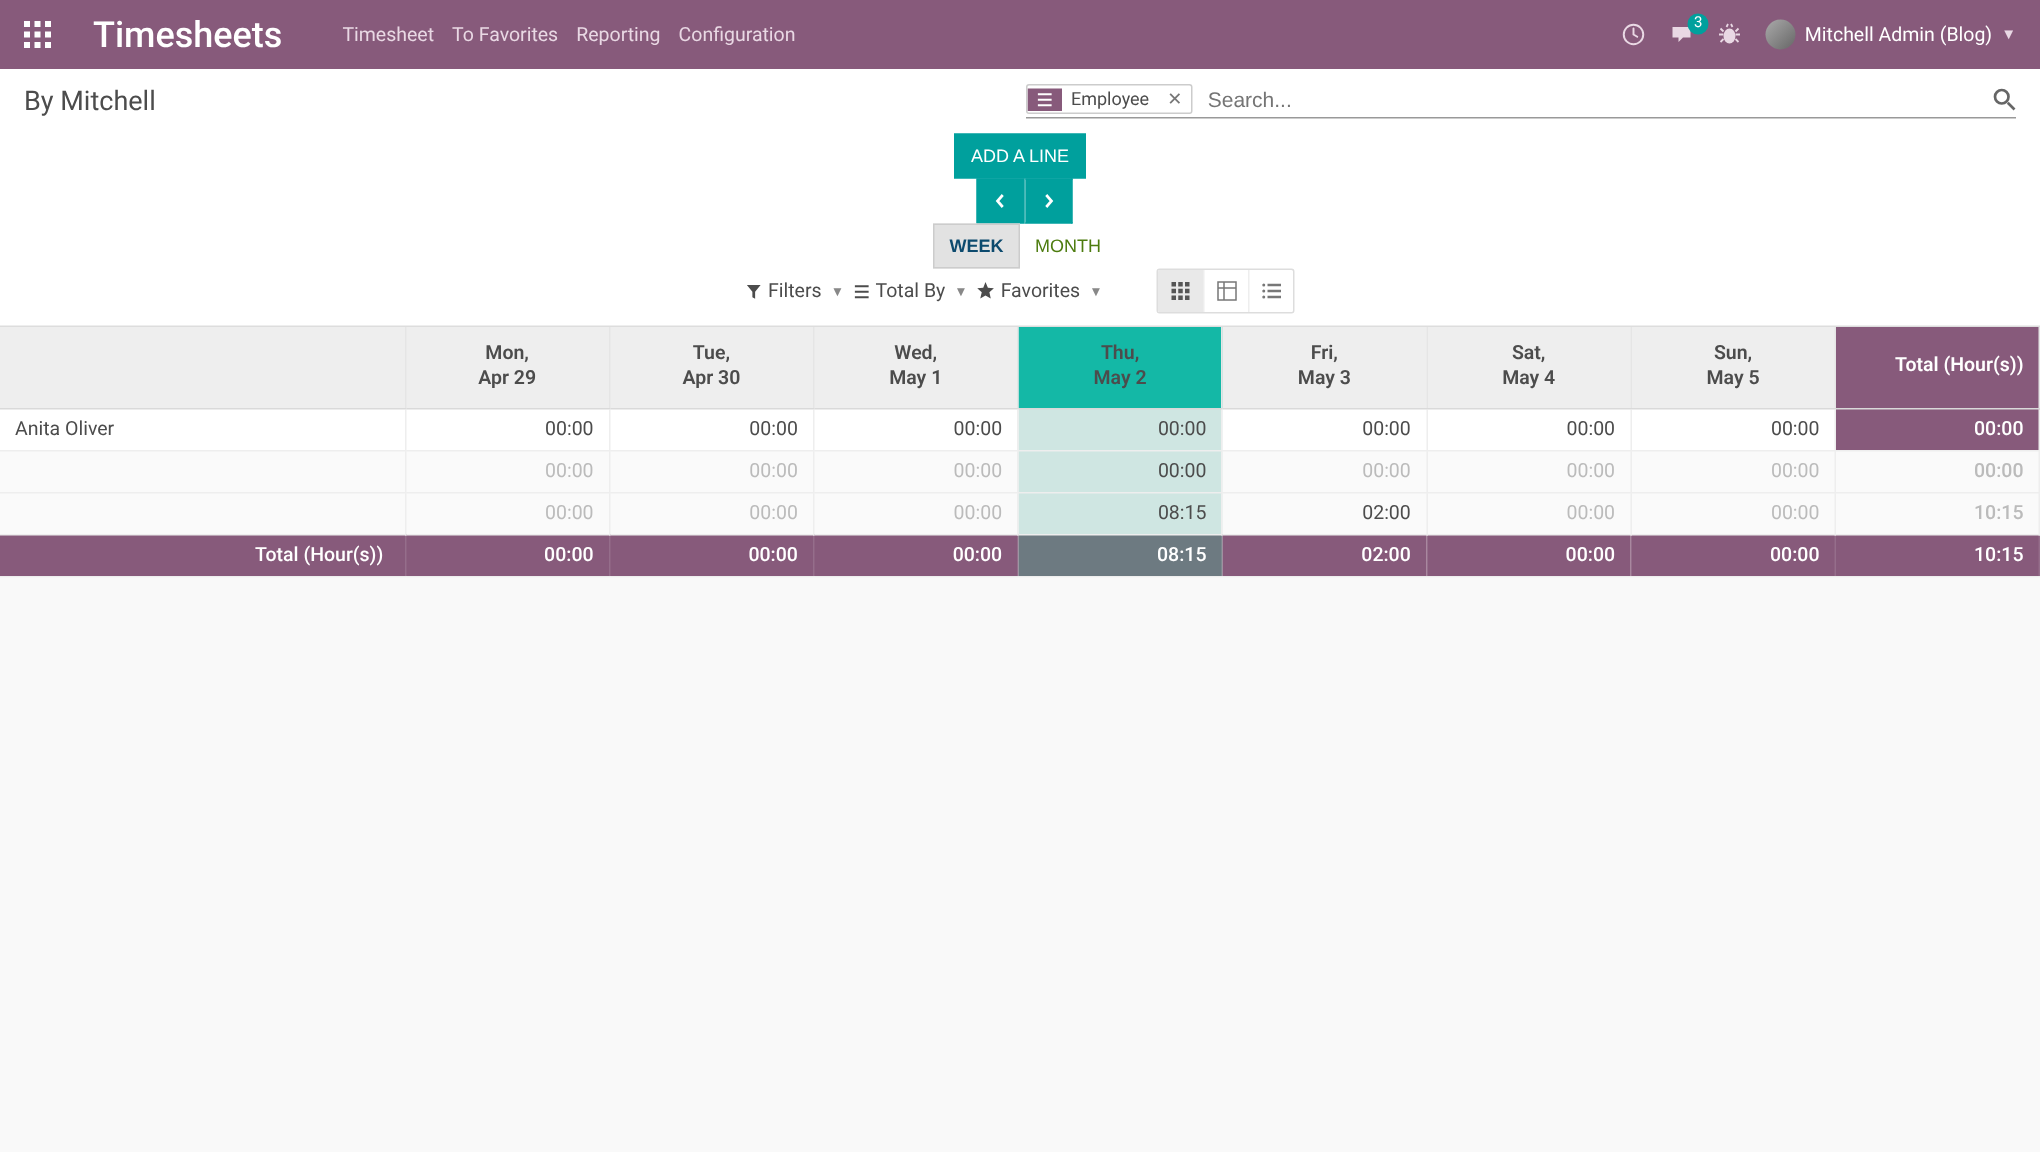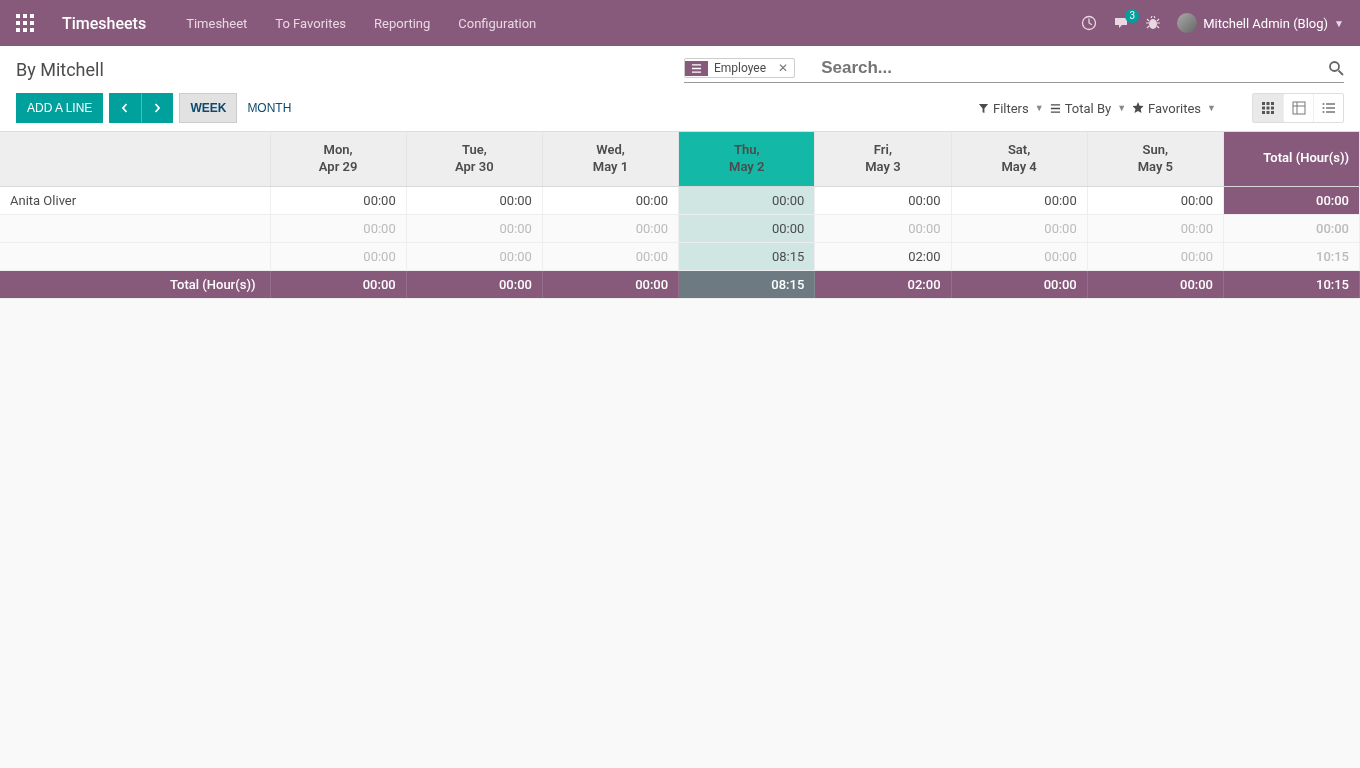--- a/index.html
+++ b/index.html
@@ -1,53 +1,53 @@
 <!DOCTYPE html>
 <html><head>
 <meta charset="utf-8">
 <style>
 * { box-sizing: border-box; margin: 0; padding: 0; }
 body { font-family: -apple-system, BlinkMacSystemFont, "Segoe UI", Roboto, "Helvetica Neue", Arial, sans-serif; font-size: 13px; color: #4c4c4c; background: #f9f9f9; }
 
 
 .topbar { background: #875a7b; color: #fff; height: 46px; display: flex; align-items: center; padding: 0 16px; }
 .topbar .apps-icon { width: 18px; height: 18px; margin-right: 28px; cursor: pointer; }
-.topbar .brand { font-size: 16px; font-weight: 500; margin-right: 40px; color: #fff; }
-.topbar .nav { display: flex; gap: 28px; justify-content: space-between; }
+.topbar .brand { font-size: 24px; font-weight: 500; margin-right: 40px; color: #fff; }
+.topbar .nav { display: flex; gap: 12px; justify-content: space-between; }
 .topbar .nav a { color: #e9d8e4; text-decoration: none; font-size: 13px; cursor: pointer; }
 .topbar .spacer { flex: 1; }
 .topbar .right { display: flex; align-items: center; gap: 16px; }
 .topbar .right .icon { color: #e9d8e4; cursor: pointer; position: relative; }
 .msg-badge { position: absolute; top: -6px; right: -10px; background: #00a09d; color: #fff; border-radius: 8px; font-size: 10px; padding: 0 4px; line-height: 14px; min-width: 14px; text-align: center; }
 .user { display: flex; align-items: center; gap: 6px; color: #fff; cursor: pointer; font-size: 13px; }
 .avatar { width: 20px; height: 20px; border-radius: 50%; background: linear-gradient(135deg,#aaa,#666); }
 .caret-down { font-size: 10px; color: #e9d8e4; }
 
 
 .controlpanel { background: #fff; border-bottom: 1px solid #ddd; padding: 10px 16px 8px 16px; }
 .cp-row1 { display: flex; align-items: center; }
 .cp-title { font-size: 18px; color: #4c4c4c; font-weight: 400; }
 .cp-row1 .spacer { flex: 1; }
-.searchwrap { display: flex; align-items: center; border-bottom: 1px solid #999; width: 660px; padding-bottom: 2px; gap: 16px; }
+.searchwrap { display: flex; align-items: center; border-bottom: 1px solid #999; width: 660px; padding-bottom: 2px; }
 .facet { display: inline-flex; align-items: center; background: #fff; border: 1px solid #ccc; border-radius: 2px; overflow: hidden; margin-right: 6px; }
 .facet-icon { background: #875a7b; color: #fff; padding: 2px 6px; display: inline-flex; align-items: center; font-size: 11px; }
 .facet-label { padding: 2px 6px; font-size: 12px; color: #4c4c4c; }
 .facet-remove { padding: 0 6px; color: #777; cursor: pointer; font-size: 12px; }
-.searchinput { border: none; outline: none; flex: 1; font-size: 17px; padding: 2px 4px; background: transparent; font-weight: bold; }
+.searchinput { border: none; outline: none; flex: 1; font-size: 14px; padding: 2px 4px; background: transparent; }
 .searchicon { color: #666; cursor: pointer; font-size: 16px; margin-left: 6px; }
 
-.cp-row2 { display: flex; align-items: center; margin-top: 10px; }
+.cp-row2 { display: flex; align-items: center; margin-top: 10px; flex-direction: column; }
 .btn { display: inline-flex; align-items: center; justify-content: center; height: 30px; padding: 0 10px; border: 1px solid #ccc; background: #fff; cursor: pointer; font-size: 12px; color: #4c4c4c; }
 .btn-primary { background: #00a09d; border-color: #00a09d; color: #fff; text-transform: uppercase; font-weight: 500; }
 .btn-teal { background: #00a09d; border-color: #00a09d; color: #fff; }
 .btn-nav-wrap { margin-left: 6px; display: inline-flex; }
 .btn-nav-wrap .btn-teal + .btn-teal { border-left: 1px solid rgba(255,255,255,0.3); }
 .range-toggle { margin-left: 6px; display: inline-flex; }
 .range-toggle .btn-active { background: #e2e2e2; color: #0c4a6e; font-weight: 600; border-color: #ccc; }
-.range-toggle .btn-link { border: none; background: transparent; color: #0c4a6e; font-weight: 500; }
+.range-toggle .btn-link { border: none; background: transparent; color: #4d7c0f; font-weight: 500; }
 
 .cp-row2 .spacer { flex: 1; }
 .filtersbar { display: flex; align-items: center; gap: 6px; }
 .fbtn { display: inline-flex; align-items: center; gap: 4px; color: #4c4c4c; cursor: pointer; font-size: 13px; }
 .fbtn .caret { font-size: 9px; color: #888; margin-left: 2px; }
 .viewswitch { display: inline-flex; margin-left: 30px; border: 1px solid #ddd; border-radius: 2px; overflow: hidden; }
 .vbtn { width: 30px; height: 28px; display: inline-flex; align-items: center; justify-content: center; cursor: pointer; border-left: 1px solid #eee; color: #666; }
 .vbtn:first-child { border-left: none; }
 .vbtn.active { background: #e9e9e9; }
 

